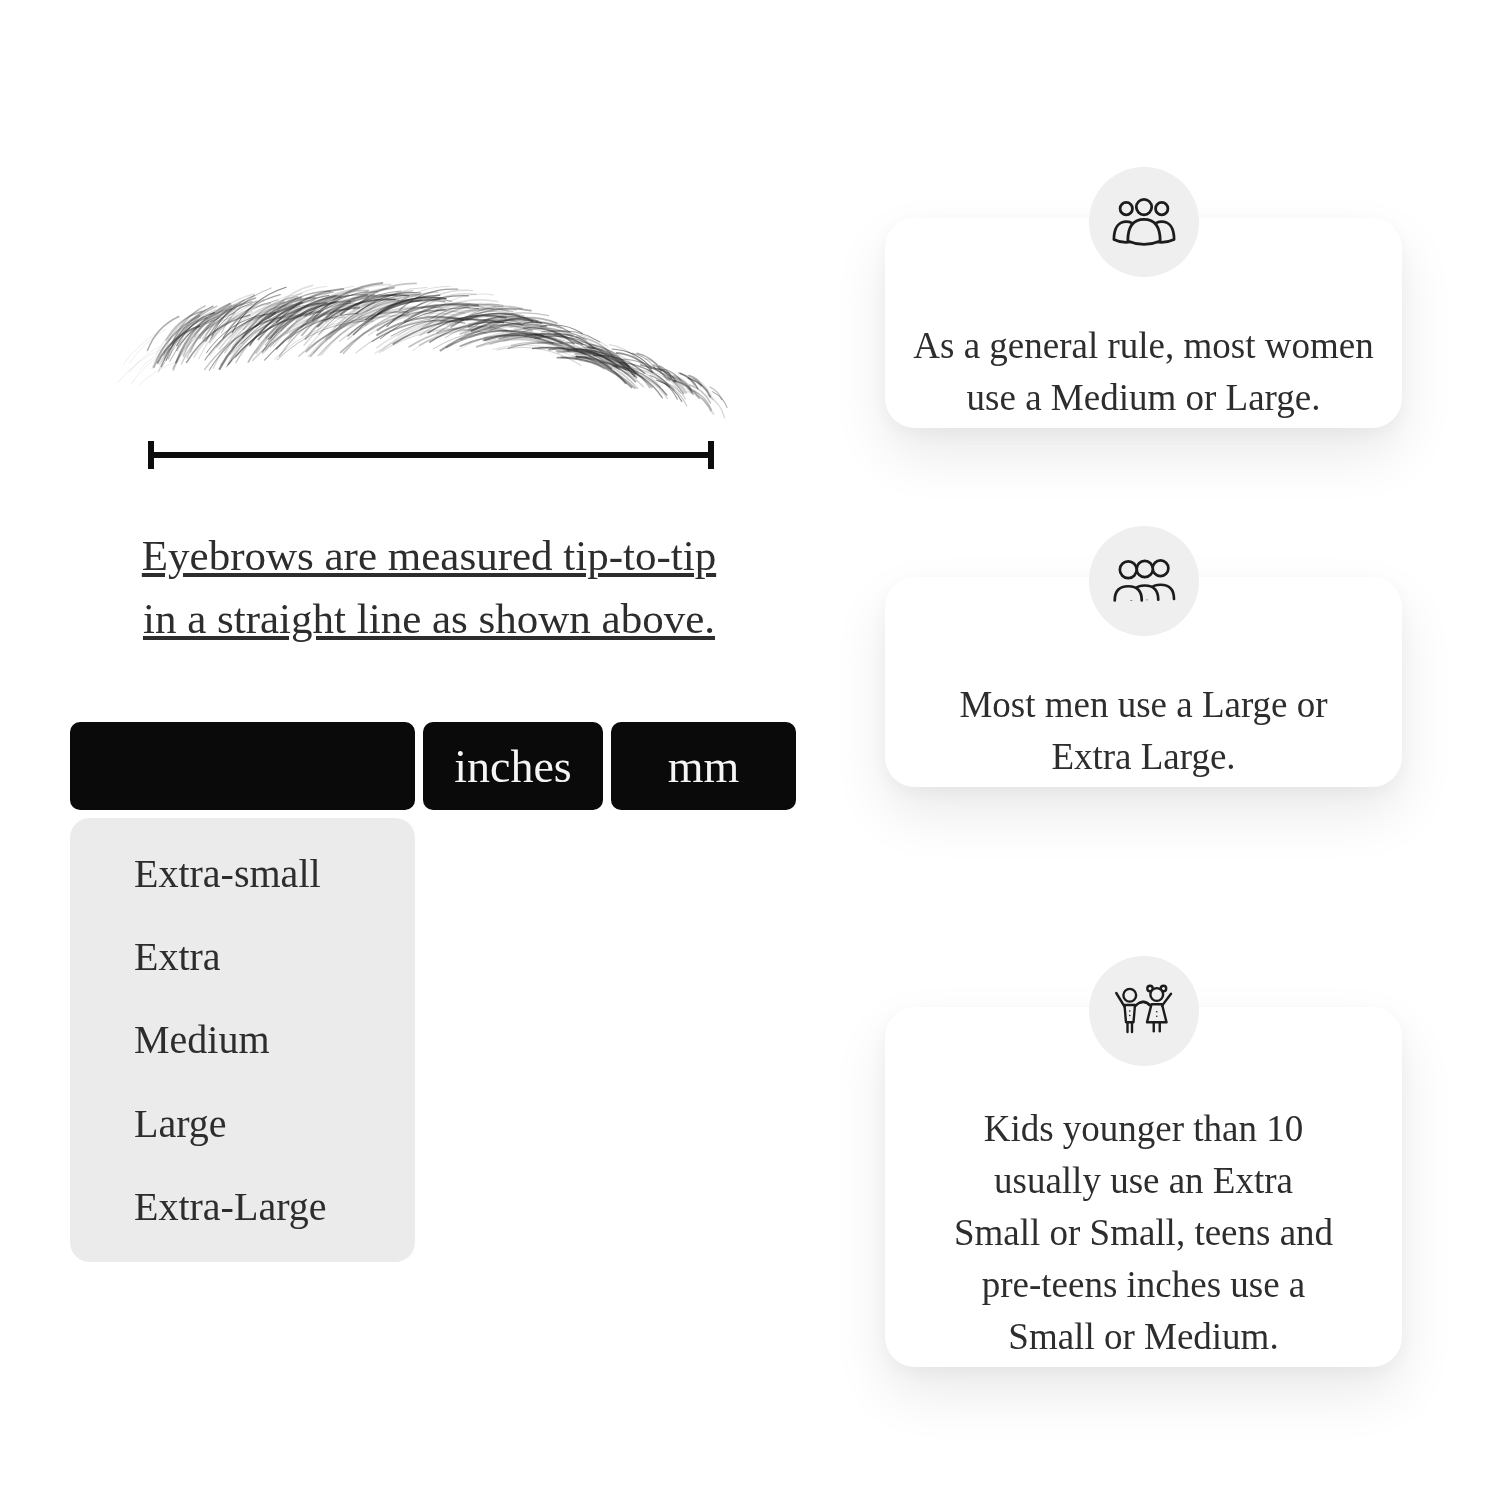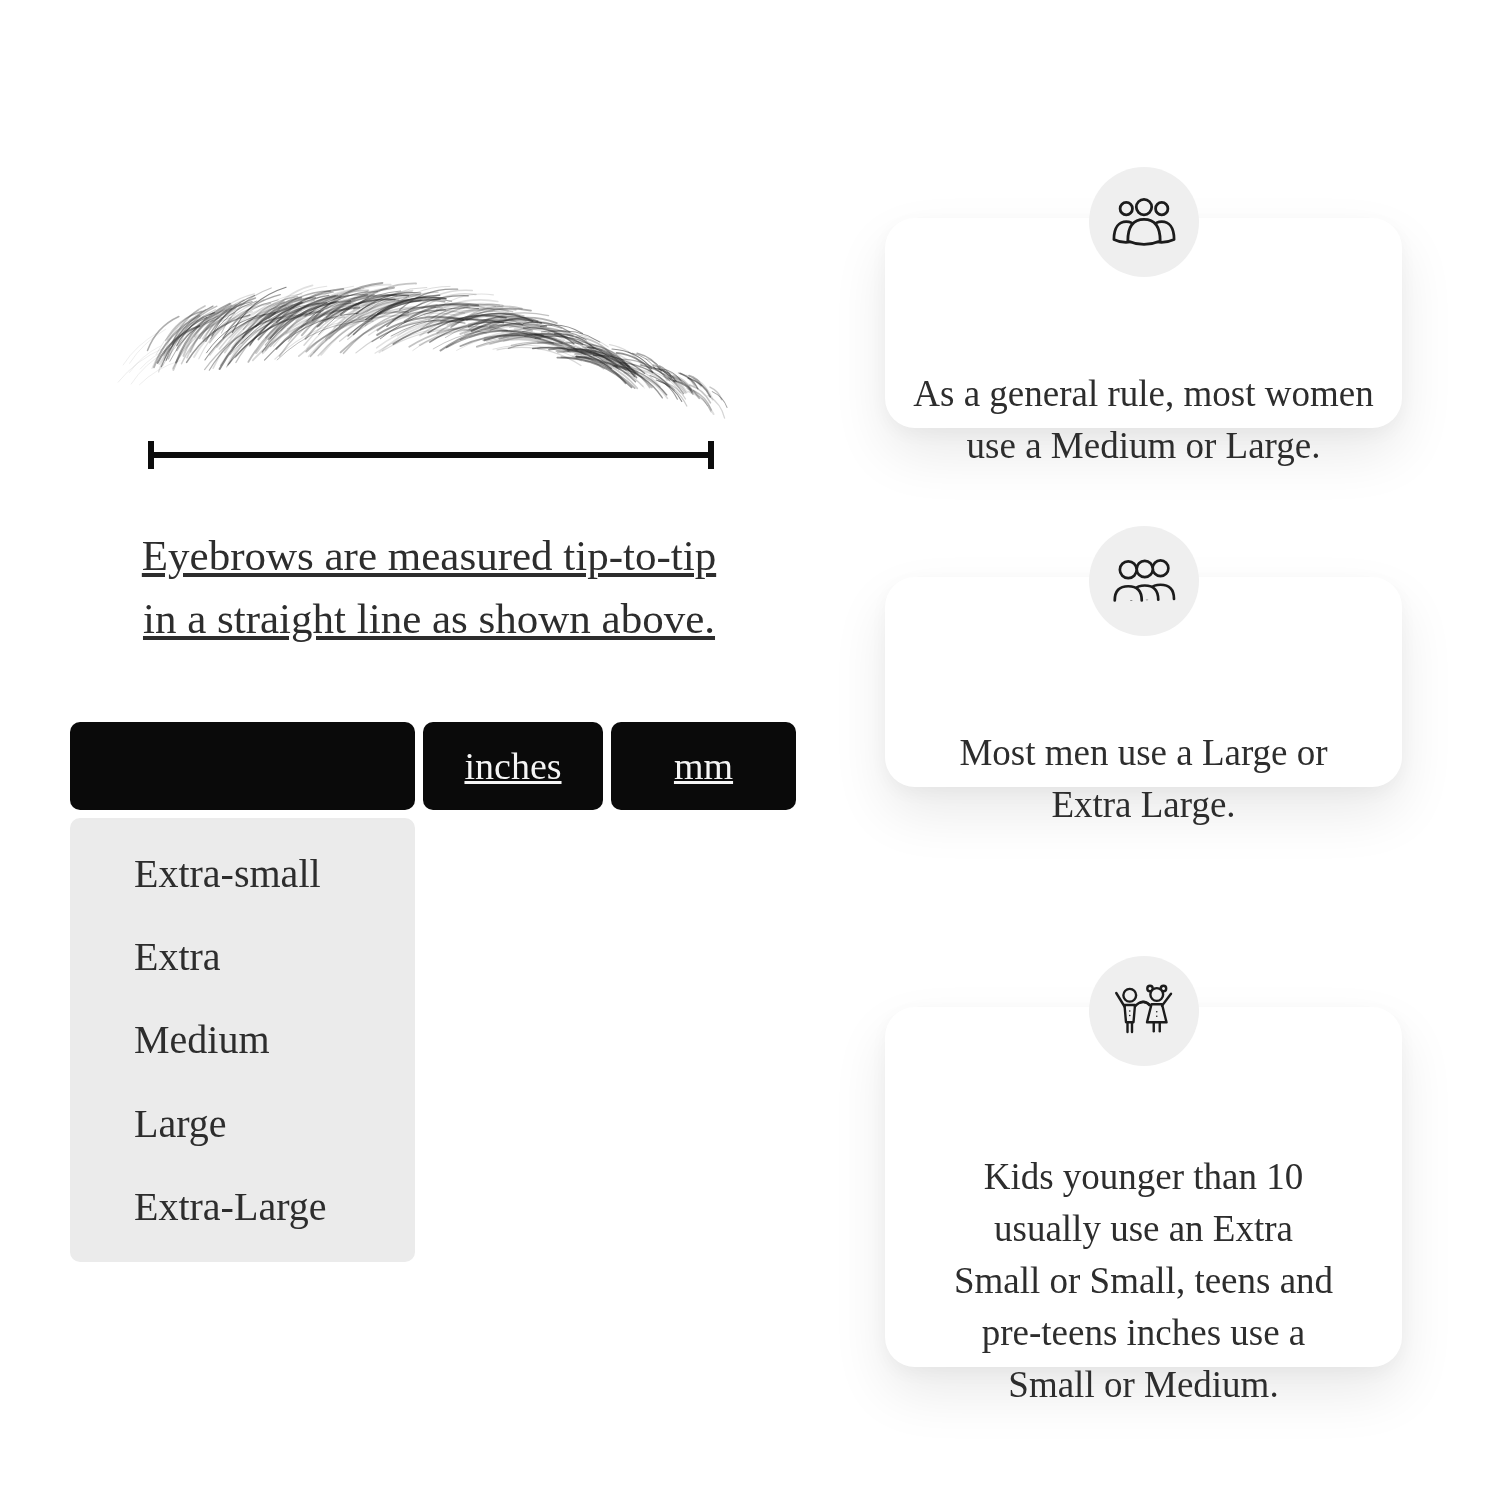--- a/index.html
+++ b/index.html
@@ -15,39 +15,39 @@
   .mline .bar{position:absolute;left:0;right:0;top:11px;height:6px;background:var(--line,#0c0c0c);}
   .mline .cap{position:absolute;top:0;width:6px;height:28px;background:var(--line,#0c0c0c);}
   .mline .cap.l{left:0;}
   .mline .cap.r{right:0;}
   .caption{position:absolute;left:79px;top:524px;width:700px;text-align:center;
     font-size:43px;line-height:63px;white-space:nowrap;text-decoration:underline;}
   
   .sizetable{position:absolute;left:70px;top:722px;width:726px;}
   .thead,.tbody{display:grid;grid-template-columns:345px 180px 185px;column-gap:8px;}
   .th{height:88px;background:var(--header_bg,#0c0c0c);border-radius:10px;
-    color:var(--header_text,#f5f5f5);font-size:38px;
-    display:flex;align-items:center;justify-content:center;text-decoration:underline;}
+    color:var(--header_text,#f5f5f5);font-size:46px;
+    display:flex;align-items:center;justify-content:center;}
   .tbody{margin-top:8px;}
-  .tcol{background:var(--row_bg,#ebebeb);border-radius:10px;padding:14px 0;height:416px;}
+  .tcol{background:var(--row_bg,#ebebeb);border-radius:20px;padding:14px 0;height:416px;}
   .trow{height:83.2px;display:flex;align-items:center;font-size:40px;}
   .trow.label{padding-left:64px;justify-content:flex-start;}
   .trow.value{justify-content:center;}
   
   .card{position:absolute;left:885px;width:517px;background:var(--card_bg,#ffffff);
     border-radius:30px;
     box-shadow:0 26px 55px rgba(0,0,0,.085),0 6px 18px rgba(0,0,0,.035);}
   .card.c1{top:218px;height:210px;}
   .card.c2{top:577px;height:210px;}
   .card.c3{top:1007px;height:360px;}
   .circle{position:absolute;left:50%;transform:translateX(-50%);top:-51px;
     width:110px;height:110px;border-radius:50%;background:var(--circle_bg,#efefef);
     display:flex;align-items:center;justify-content:center;}
   .card-text{position:absolute;left:0;right:0;top:102px;text-align:center;
-    font-size:37px;line-height:52px;white-space:nowrap;margin-top:48px;}
+    font-size:37px;line-height:52px;white-space:nowrap;}
   .card.c3 .card-text{top:96px;}
 </style>
 </head>
 <body>
 
 <div id="canvas">
 
   <section>
     <svg id="brow" class="brow-svg" viewBox="0 0 635 175">
         <g fill="none" stroke="#222" stroke-linecap="round">

